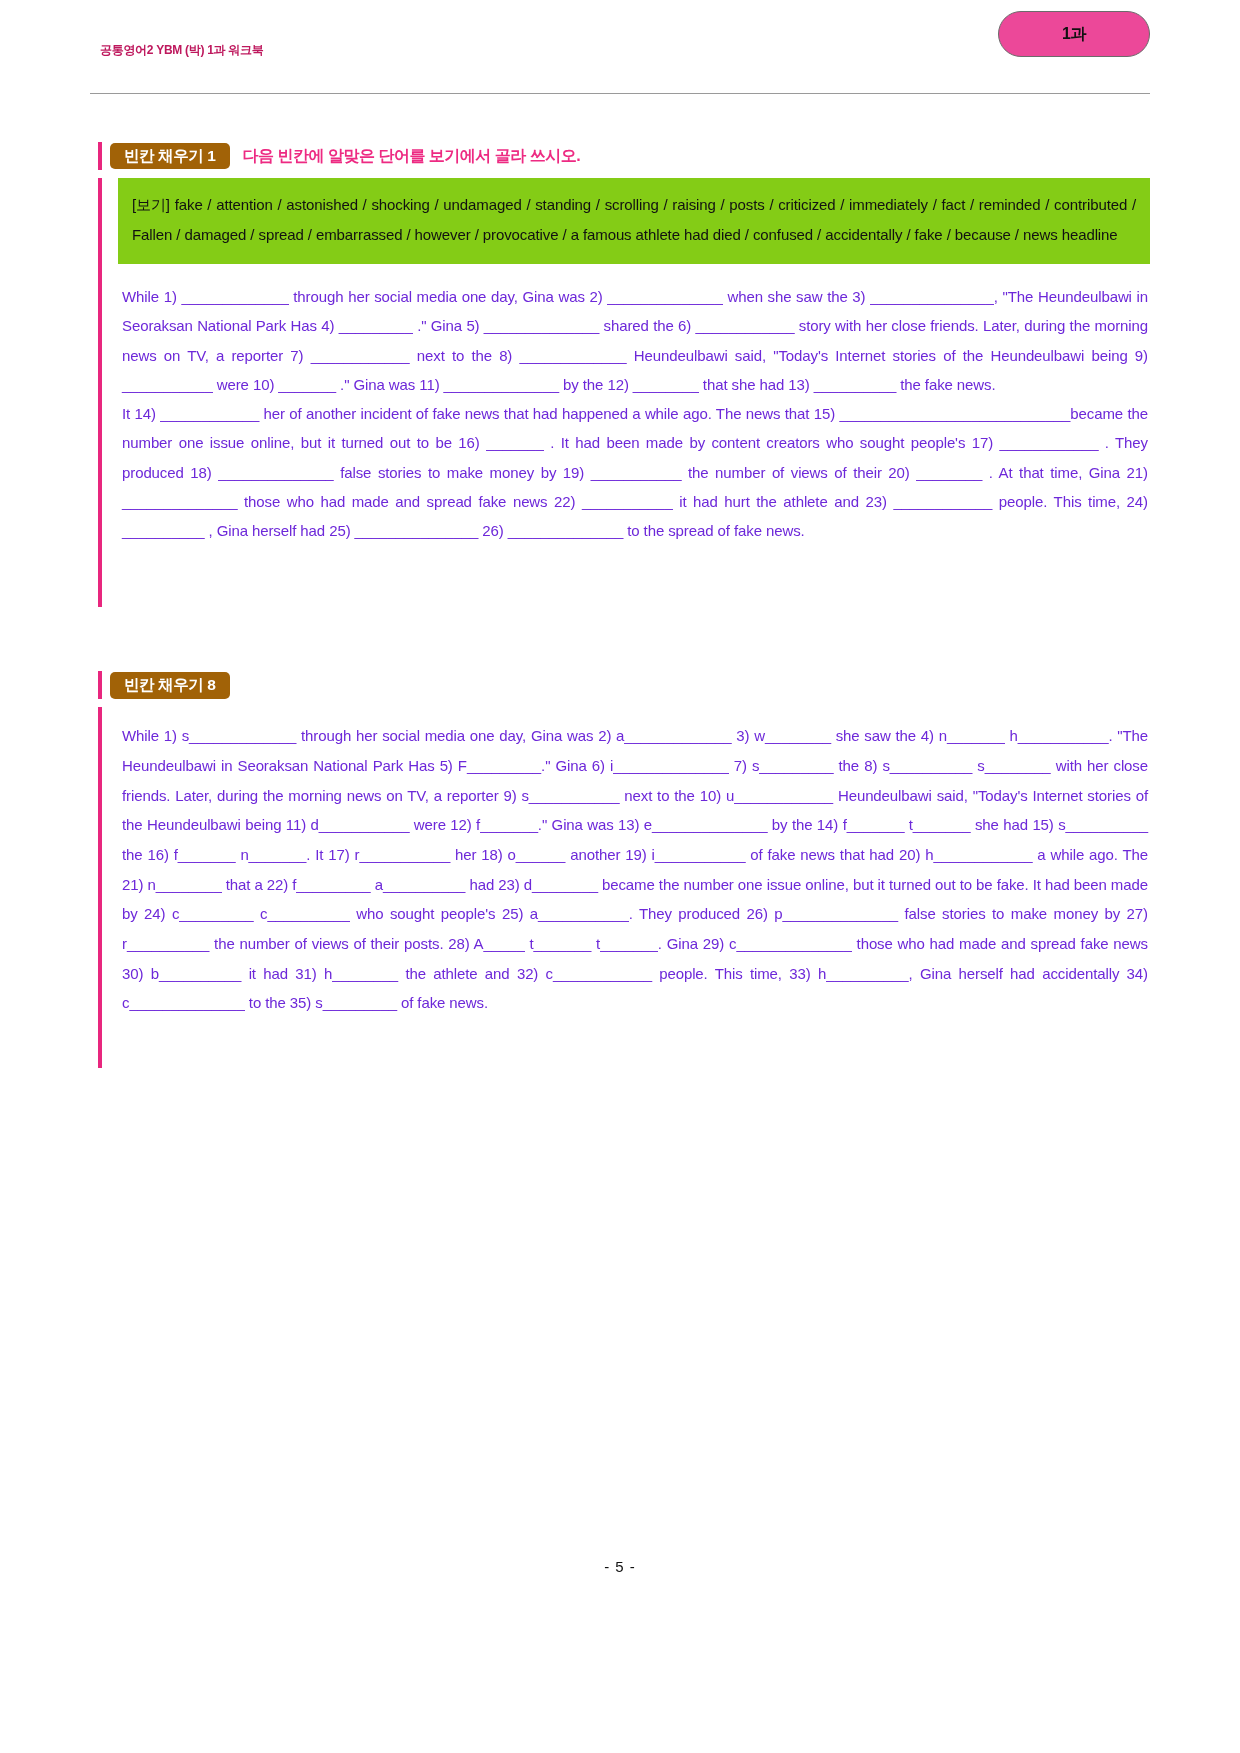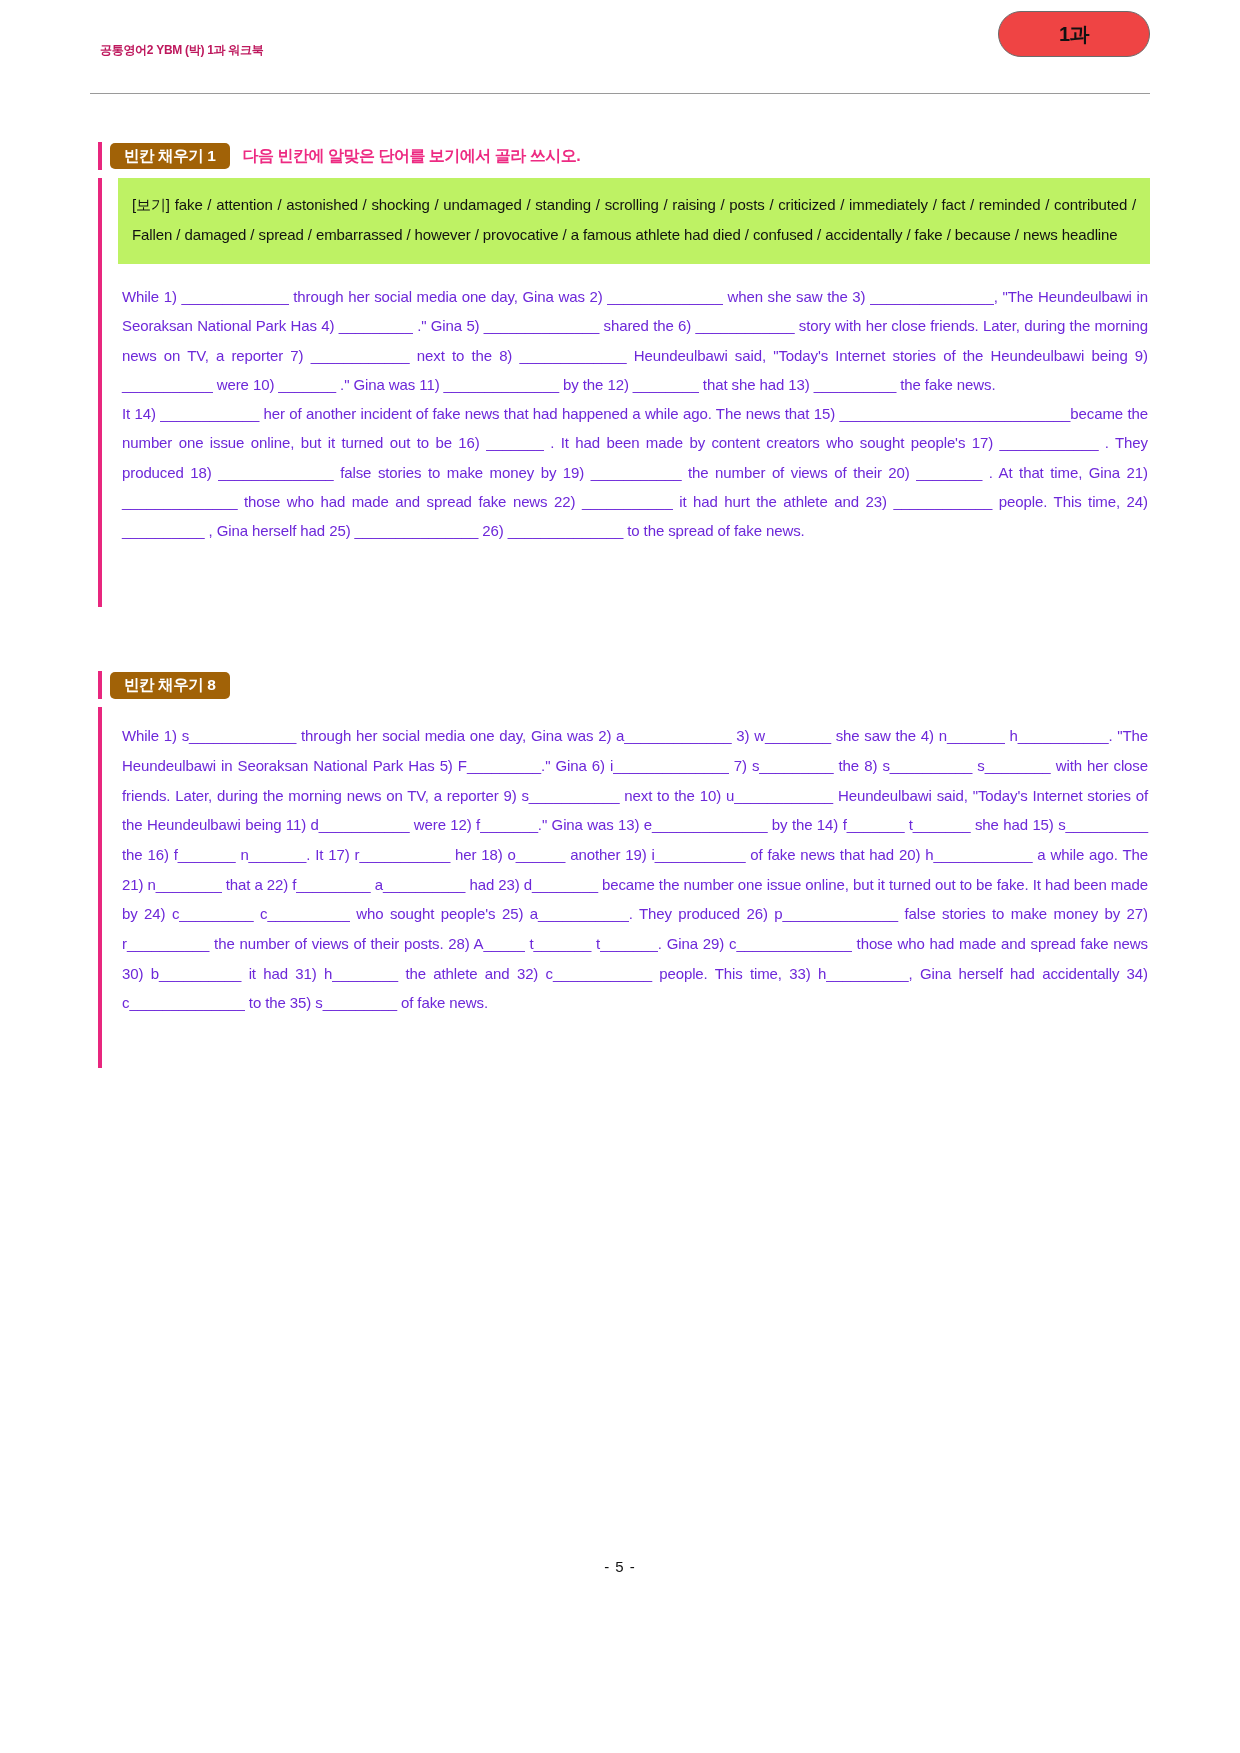--- a/index.html
+++ b/index.html
@@ -41,25 +41,25 @@
     white-space: nowrap;
   }
   .lesson-badge {
     position: absolute;
     right: 0px;
     top: 11px;
     width: 150px;
     height: 44px;
     border: 1.3px solid #6b6b6b;
     border-radius: 24px;
-    background: #ef4444;
+    background: #ec4899;
     display: flex;
     align-items: center;
     justify-content: center;
-    font-size: 20px;
+    font-size: 16px;
     font-weight: bold;
     color: #111;
     letter-spacing: -0.5px;
   }
   .header-rule {
     position: absolute;
     left: 0;
     right: 0;
     top: 93px;
     border-top: 1.4px solid #9a9a9a;
@@ -109,21 +109,21 @@
     white-space: nowrap;
   }
 
   .section-body {
     border-left: 4px solid #e8267e;
     padding: 0 0 0 16px;
     margin-left: 8px;
   }
 
   .wordbank {
-    background: #bef264;
+    background: #84cc16;
     padding: 12px 14px 14px 14px;
     font-size: 15px;
     line-height: 2.0;
     text-align: justify;
     text-justify: inter-word;
     letter-spacing: -0.1px;
     color: #111;
     margin-bottom: 4px;
   }
 

